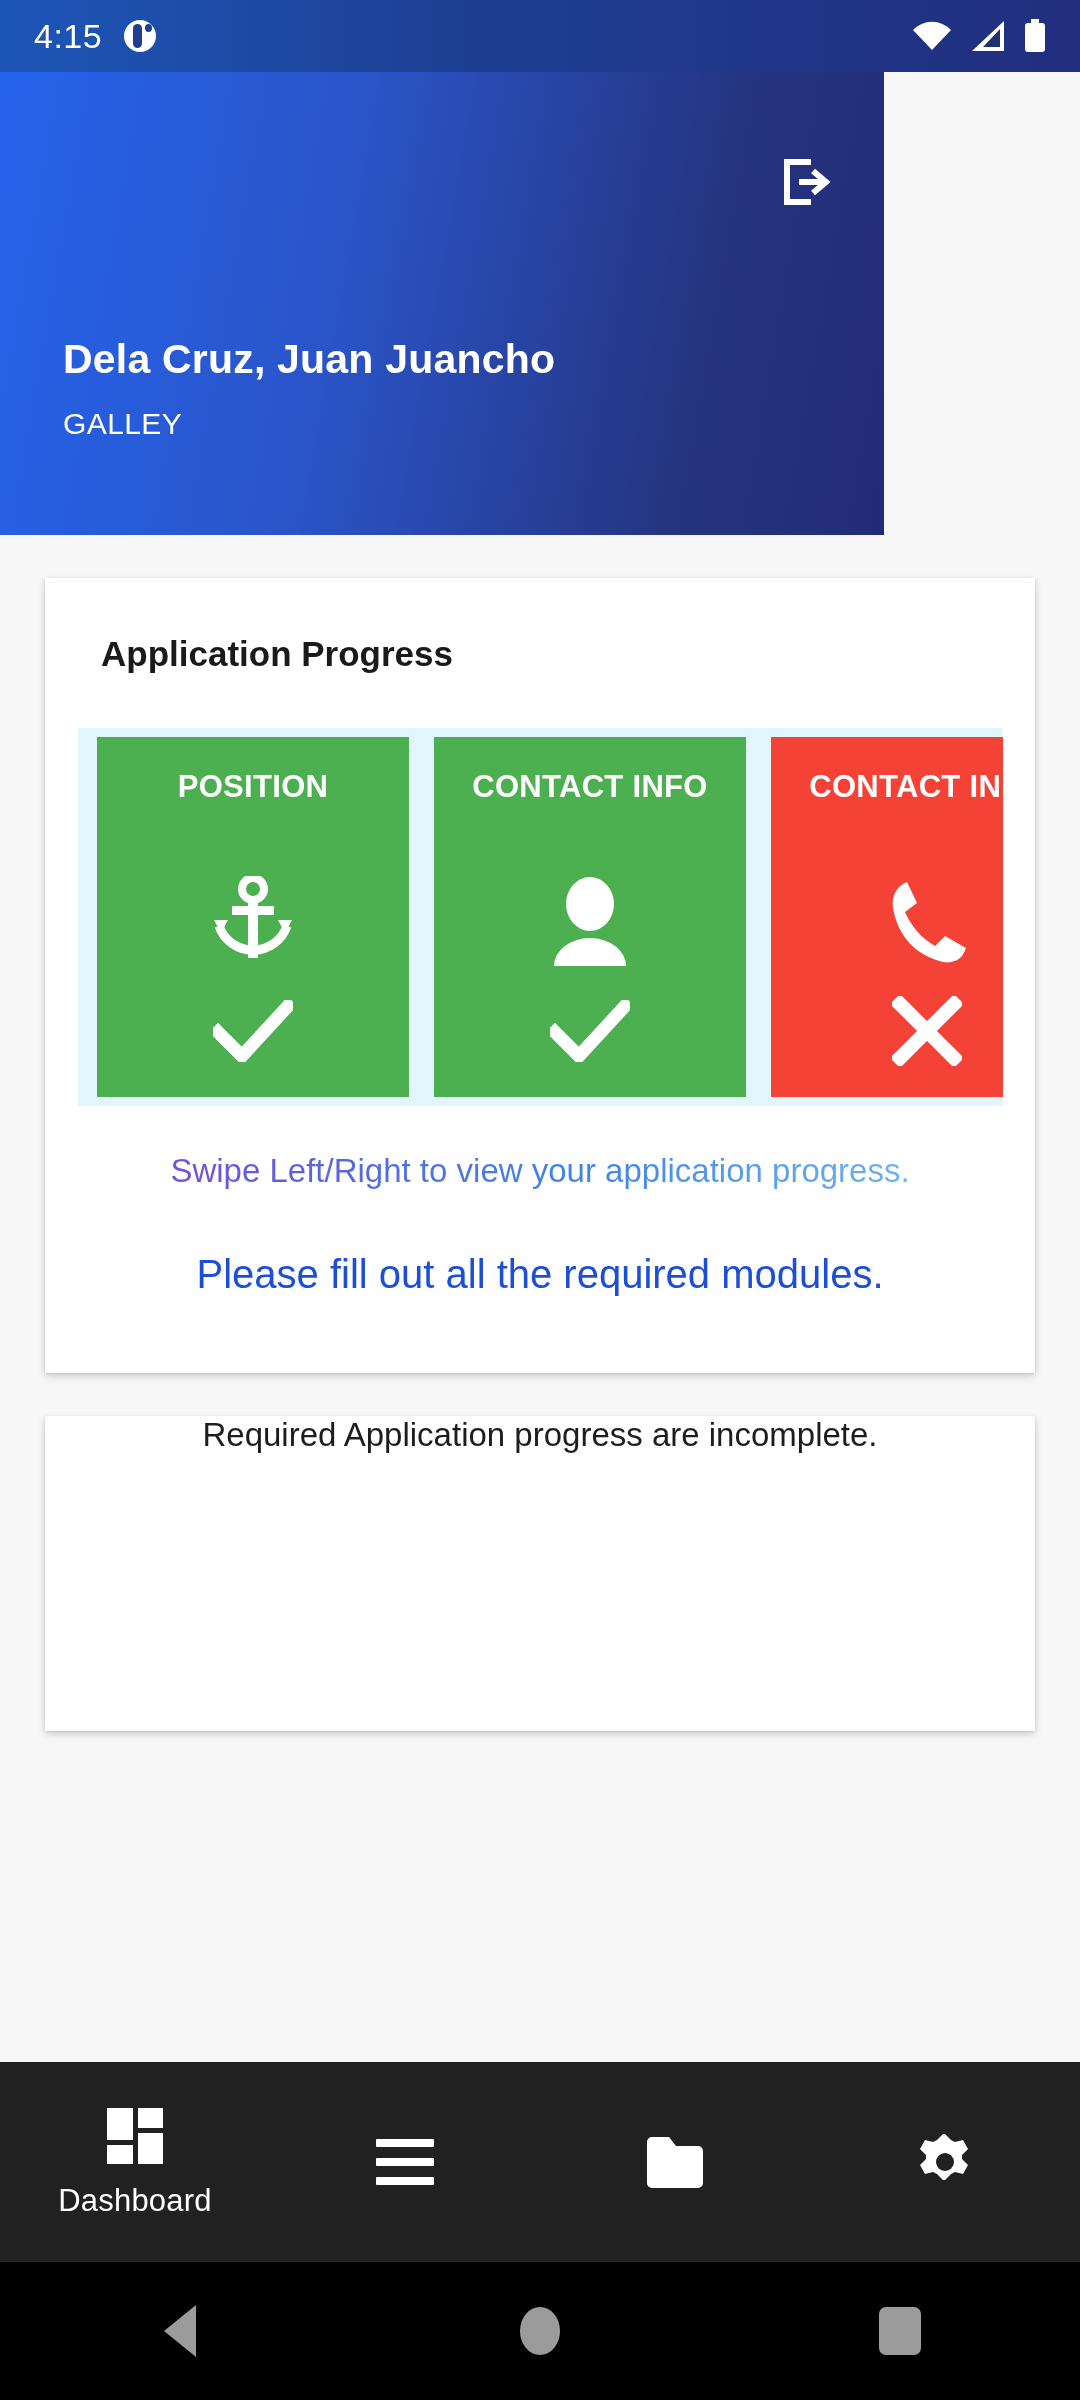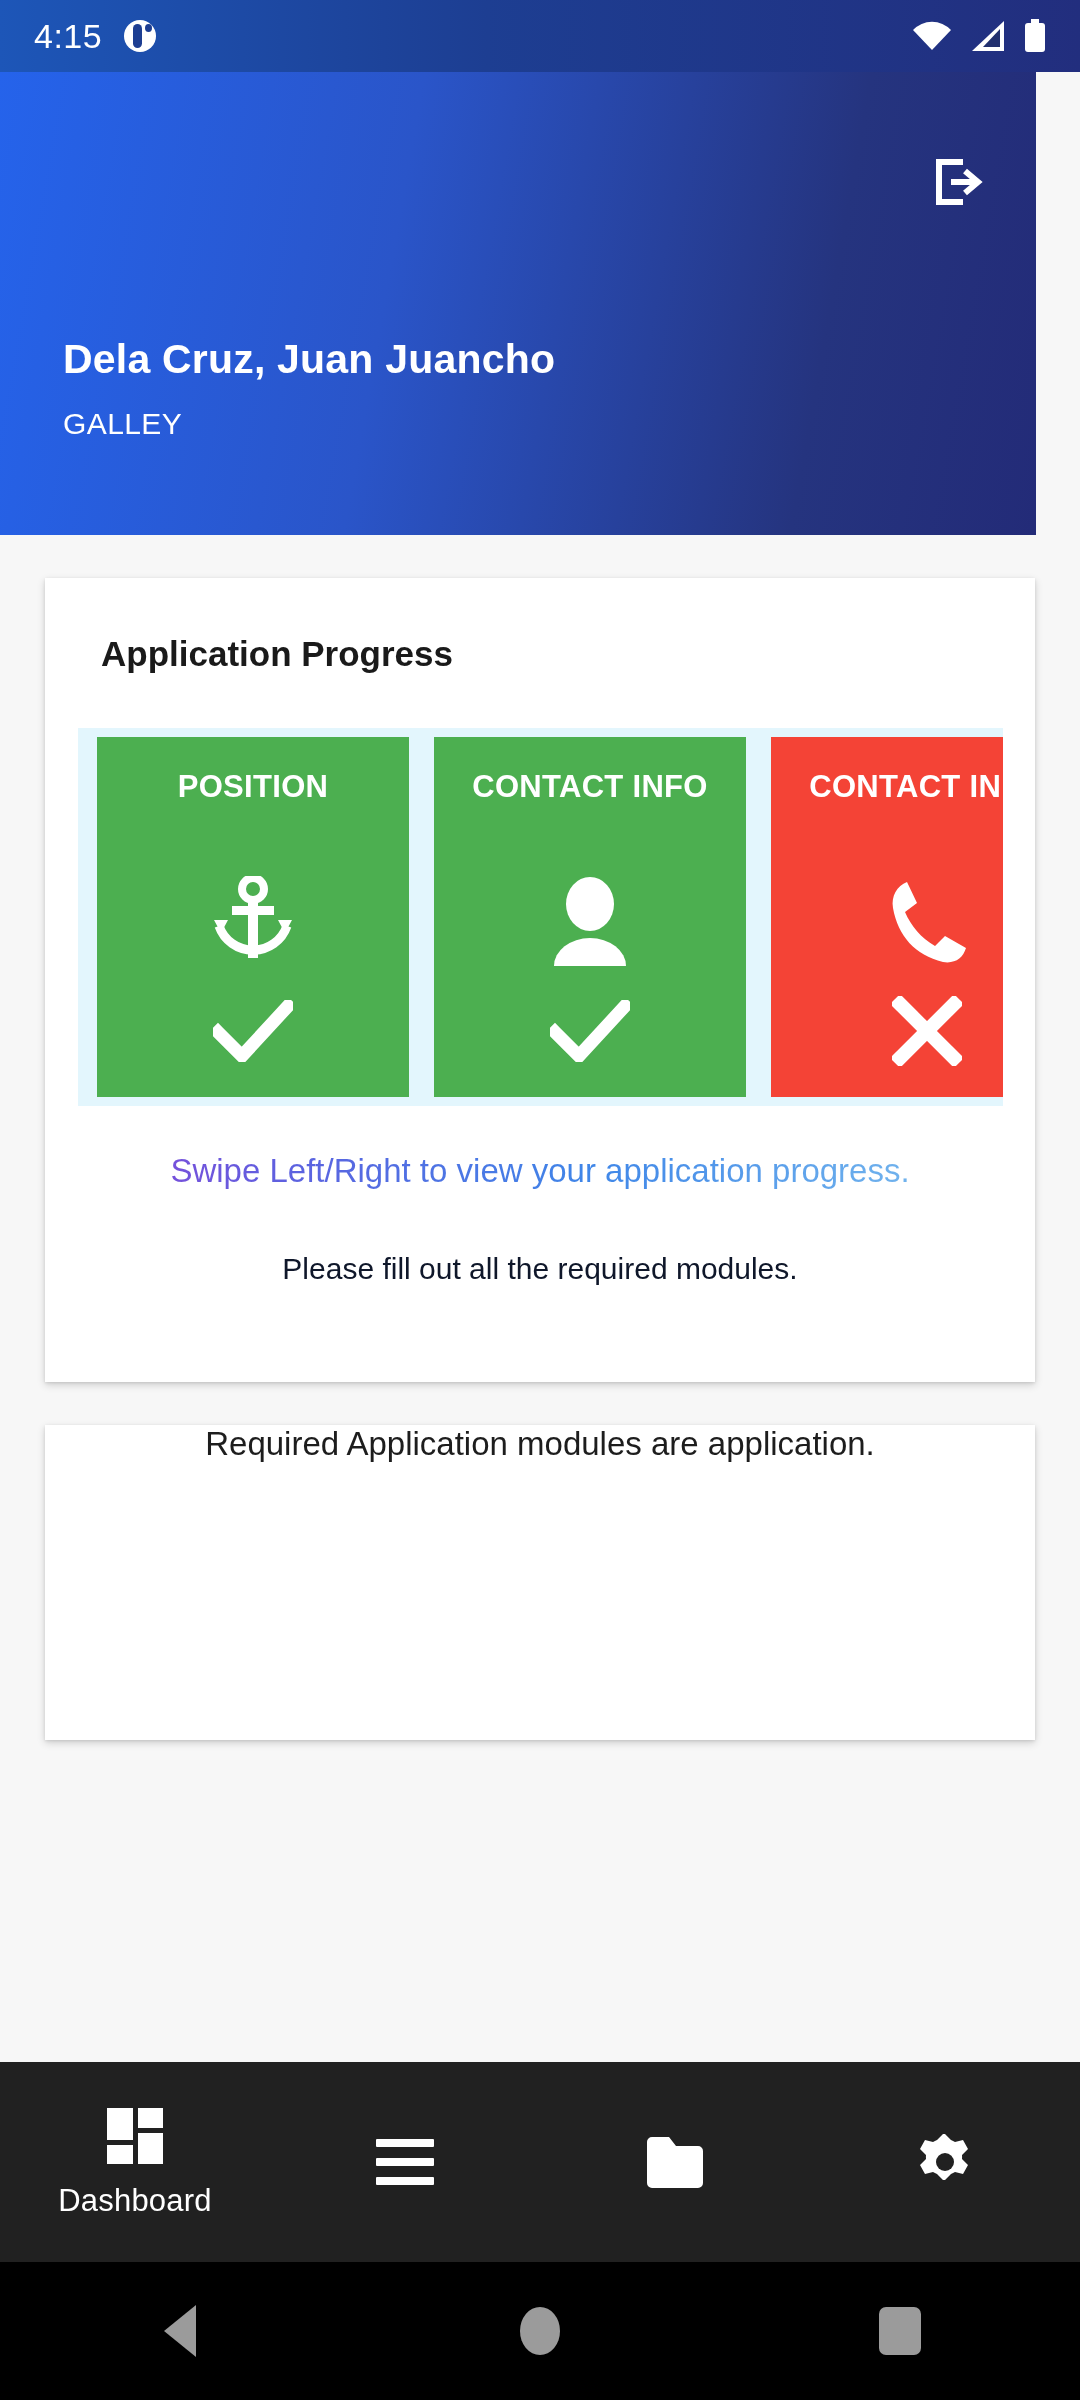--- a/index.html
+++ b/index.html
@@ -29,21 +29,21 @@
   }
   .sb-appicon .notchR{
     position:absolute; left:21px; top:4px; width:7px; height:8px;
     background:#1d3e92; border-radius:50%;
   }
   .sb-right{ margin-left:auto; display:flex; align-items:center; gap:18px; }
   .sb-right svg{ display:block; }
 
   
   .header{
-    position:absolute; top:72px; left:0; width:1036px; height:463px;
+    position:absolute; top:72px; left:0; width:884px; height:463px;
     background:linear-gradient(100deg,#2563eb 0%,#2a55c9 38%,#25347f 78%,#232b78 100%);
     color:#fff;
   }
   .logout-btn{
     position:absolute; right:42px; top:75px; width:74px; height:74px;
     display:flex; align-items:center; justify-content:center; cursor:pointer;
   }
   .hdr-name{
     position:absolute; left:63px; top:264px;
     font-size:41px; font-weight:700; letter-spacing:.2px; white-space:nowrap;
@@ -97,22 +97,22 @@
   }
 
   .swipe-note{
     margin-top:44px; text-align:center;
     font-size:33px; line-height:1.28; padding:0 90px;
     background:linear-gradient(90deg,#8e3fd6 0%,#5b63e0 26%,#3f86e8 55%,#84c4ef 100%);
     -webkit-background-clip:text; background-clip:text;
     -webkit-text-fill-color:transparent; color:transparent;
   }
   .fill-note{
-    margin-top:60px; text-align:center; padding-bottom:96px;
-    font-size:30px; color:#0f172a;
+    margin-top:60px; text-align:center; padding-bottom:76px;
+    font-size:40px; color:#1d4ed8;
   }
 
   #card-pending{ margin-top:43px; height:315px; }
   .pending-title{
     font-size:35px; font-weight:700; color:#1a1a1a;
     padding:56px 0 0 58px;
   }
   .pending-body{
     margin-top:42px; text-align:center; font-size:33px; color:#1d1d1d;
   }
@@ -259,21 +259,21 @@
           </div>
         </div>
 
       </div>
 
       <div class="swipe-note">Swipe Left/Right to view your application progress.</div>
       <div class="fill-note">Please fill out all the required modules.</div>
     </div>
 
     <div class="card" id="card-pending">
-      <div class="pending-body">Required Application modules are application.</div>
+      <div class="pending-body">Required Application progress are incomplete.</div>
     </div>
 
   </div>
 
   <div class="bottomnav">
 
     <div class="navitem">
       <div class="ico">
         <span class="dash-glyph">
             <i class="a"></i>

